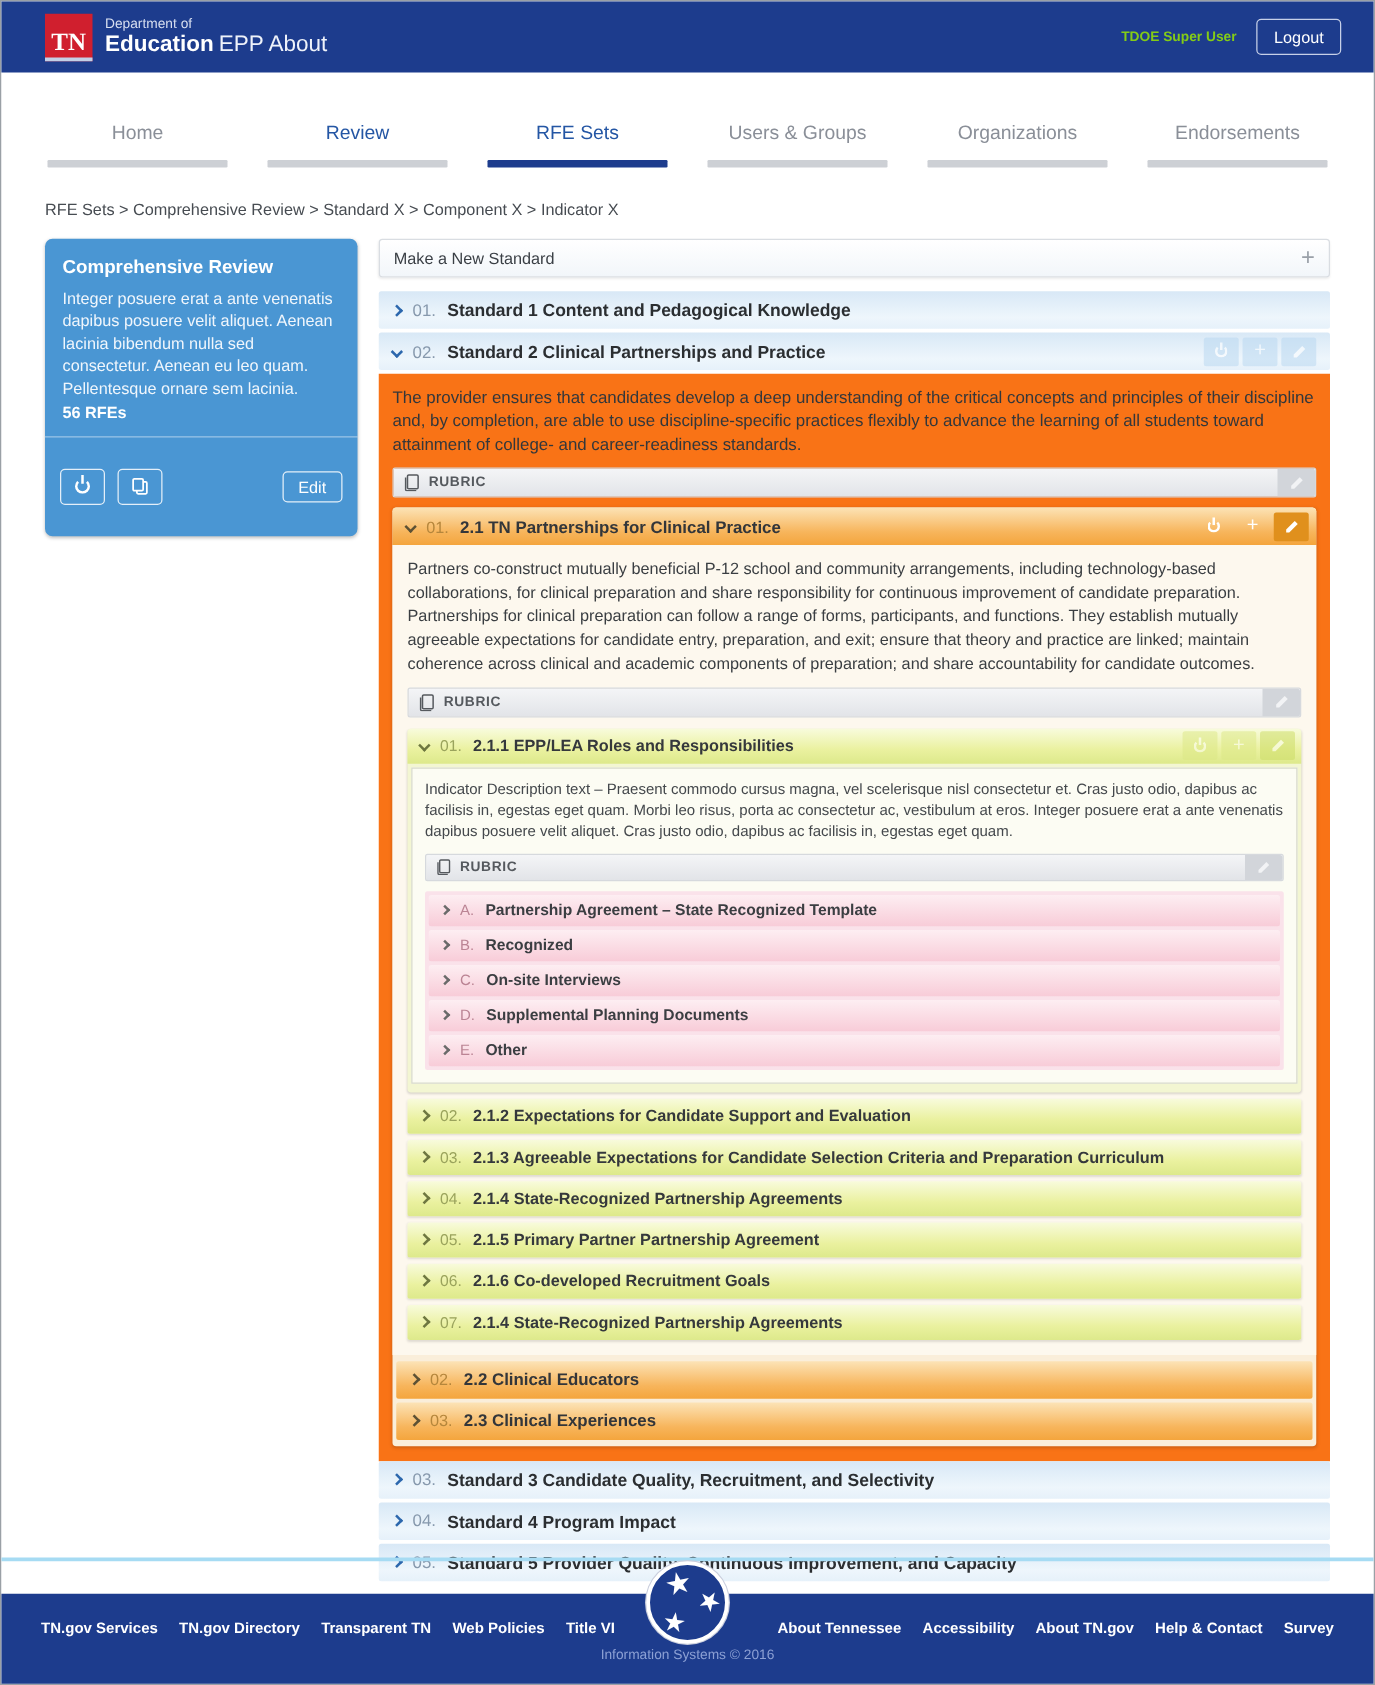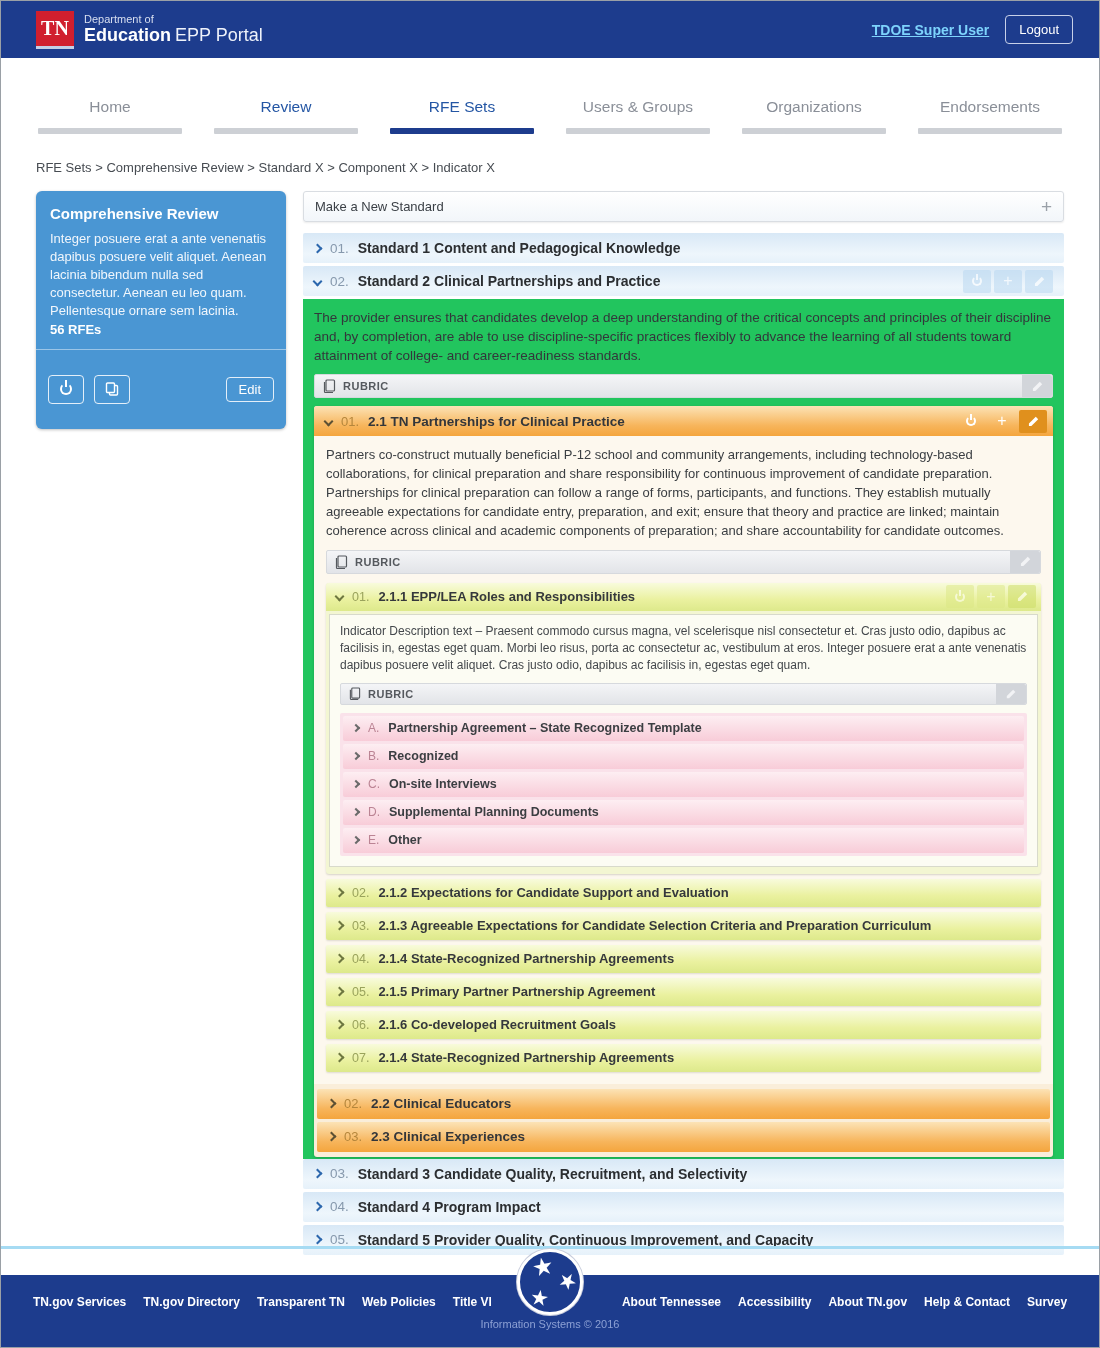--- a/index.html
+++ b/index.html
@@ -2,29 +2,29 @@
 <html><head>
 <meta charset="utf-8">
 <style>
   * { margin:0; padding:0; box-sizing:border-box; }
   body { font-family:"Liberation Sans", sans-serif; background:#fff; }
   .page { position:relative; width:1100px; height:1348px; border:1px solid #9aa0a6; background:#fff; overflow:hidden; }
 
   
   .topbar { height:57px; background:#1d3c8d; display:flex; align-items:center; justify-content:space-between; padding:0 26px 0 35px; }
   .brand { display:flex; align-items:center; gap:10px; }
-  .tn-logo { width:38px; height:38px; background:#d01f2e; color:#fff; display:flex; align-items:center; justify-content:center;
+  .tn-logo { width:38px; height:38px; background:#d01f2e; color:#fff; display:flex; align-items:flex-end; justify-content:center;
              font-family:"Liberation Serif", serif; font-weight:700; font-size:20px; border-bottom:3px solid #c3cfe6; }
   .brand-text { color:#fff; line-height:1.15; }
   .dept-small { font-size:11px; color:#d8dff0; }
   .dept-row { font-size:18px; }
   .dept-bold { font-weight:700; }
   .app-name { font-weight:400; color:#eef2fa; margin-left:4px; }
   .user-area { display:flex; align-items:center; gap:16px; }
-  .user-link { color:#7dd3fc; font-weight:700; font-size:14px; text-decoration:underline; cursor:pointer; }
+  .user-link { color:#84cc16; font-weight:700; font-size:11px; cursor:pointer; }
   .logout-btn { background:transparent; color:#fff; border:1px solid #c7d0e8; border-radius:4px; padding:6px 13px; font-size:13px; font-family:inherit; cursor:pointer; }
 
   
   .tabs { display:flex; margin:34px 35px 0 35px;gap:28px; }
   .tab { flex:1; text-align:center; cursor:pointer; padding:0 2px; }
   .tab-label { display:block; font-size:15.5px; color:#8a8f98; padding:6px 0 12px; }
   .tab.hl .tab-label { color:#2456a4; }
   .tab-bar { height:6px; background:#cdd0d5; border-radius:1px; }
   .tab.active .tab-bar { background:#1d3c8d; }
 
@@ -73,21 +73,21 @@
   .act-btn .plus-glyph { font-size:16px; line-height:1; color:#fff; }
   .faded { opacity:.5; }
   .act-blue  { background:#b7d7f1; }
   .act-orange{ background:transparent; }
   .act-orange-dark { background:#e0901d; }
   .act-green { background:#dcE885; background:#dce885; }
   .act-green-dark { background:#cbdc62; }
   .act-btn .power-icon { width:10px; height:10px; border-width:2px; }
   .act-btn .power-icon::after { height:6px; top:-4px; }
 
-  .std-body { background:#22c55e; padding:9px 11px 2px; }
+  .std-body { background:#f97316; padding:9px 11px 12px; }
   .std-desc { font-size:13.5px; line-height:1.42; color:#33373b; margin-bottom:9px; }
 
   
   .rubric-bar { height:24px; display:flex; align-items:center; gap:7px; padding:0 0 0 8px;
                 background:linear-gradient(180deg,#f4f5f7,#e2e4e8); border:1px solid #d6d9dd; border-radius:2px; cursor:pointer; }
   .rubric-label { font-size:11px; font-weight:700; letter-spacing:.5px; color:#55595e; }
   .rubric-pencil { margin-left:auto; width:30px; height:100%; background:#d2d5da; display:flex; align-items:center; justify-content:center; border-radius:0 2px 2px 0; }
 
   
   .comp-group { margin-top:8px; background:#faeeda; border-radius:3px; padding-bottom:5px; box-shadow:0 1px 3px rgba(0,0,0,.18); }
@@ -146,21 +146,21 @@
 <div class="page">
 
   <header class="topbar">
     <div class="brand">
       <div class="tn-logo">
         <span>TN</span>
       </div>
       <div class="brand-text">
         <div class="dept-small">Department of</div>
         <div class="dept-row">
-          <span class="dept-bold">Education</span><span class="app-name">EPP Portal</span>
+          <span class="dept-bold">Education</span><span class="app-name">EPP About</span>
         </div>
       </div>
     </div>
     <div class="user-area">
       <a class="user-link">TDOE Super User</a>
       <button class="logout-btn">Logout</button>
     </div>
   </header>
 
   <nav class="tabs">

